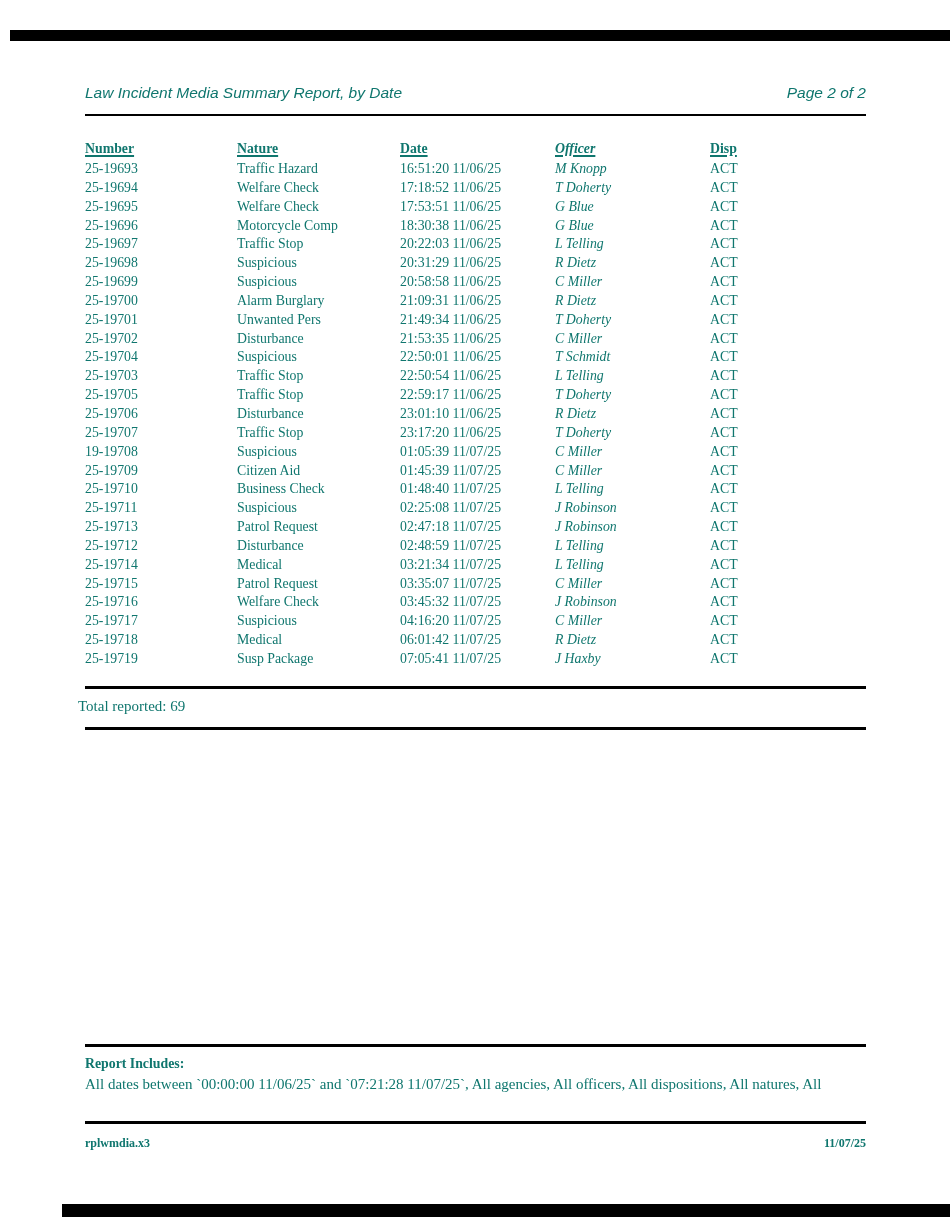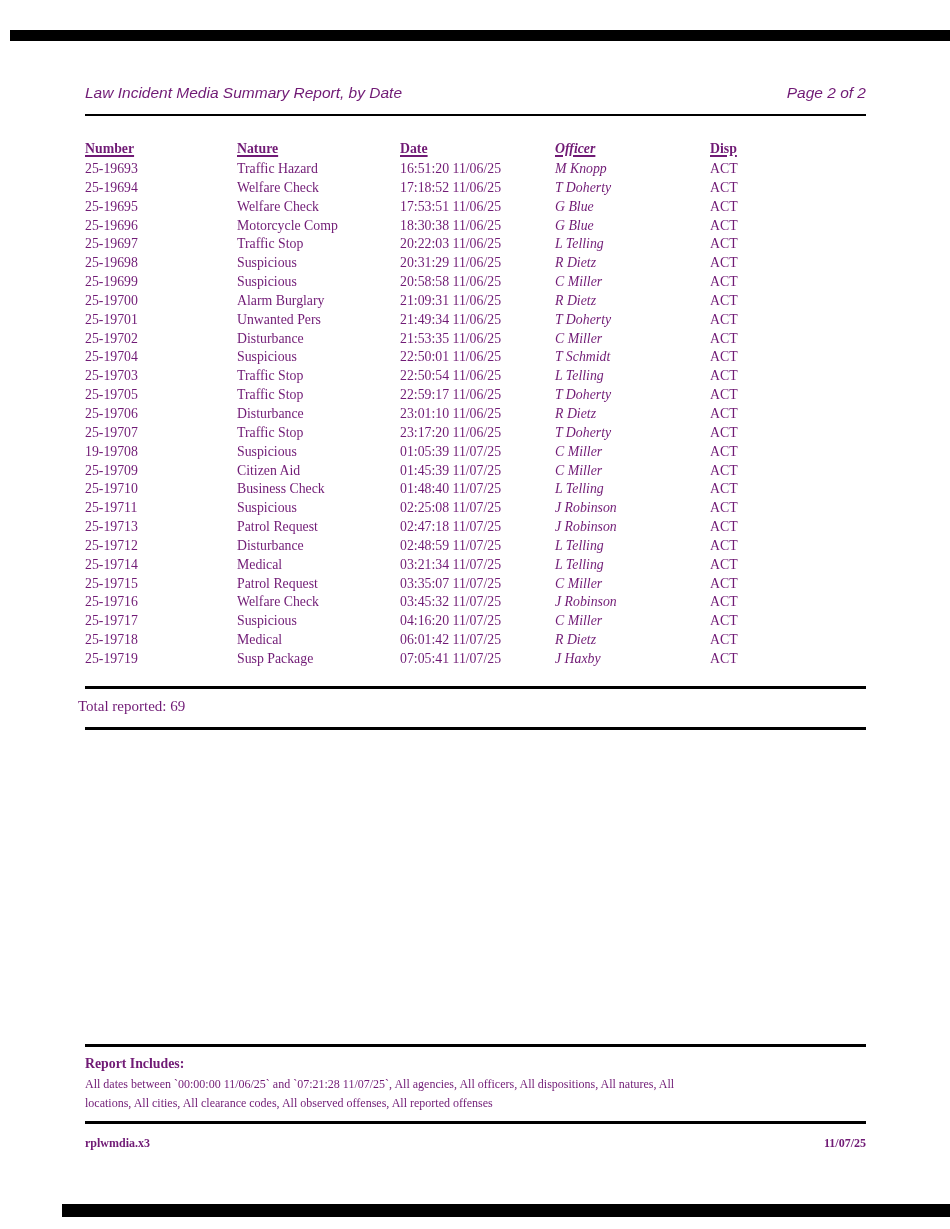--- a/index.html
+++ b/index.html
@@ -1,20 +1,20 @@
 <!DOCTYPE html>
 <html><head>
 <meta charset="utf-8">
 <style>
   html,body { margin:0; padding:0; background:#ffffff; }
   .page {
     position:relative;
     width:950px; height:1229px;
     background:#ffffff;
-    color:#701a75;
+    color:#0f766e;
     font-family:"Liberation Serif", serif;
     overflow:hidden;
   }
   .scan-bar { position:absolute; background:#000000; }
   .scan-bar.top { left:10px; top:30px; width:940px; height:11px; }
   .scan-bar.bottom { left:62px; top:1204px; width:888px; height:13px; }
 
   .header-row {
     position:absolute; left:85px; right:84px; top:84px;
     display:flex; justify-content:space-between; align-items:baseline;
@@ -36,21 +36,21 @@
   .c { position:absolute; top:0; white-space:nowrap; }
   .c1 { left:0; }
   .c2 { left:152px; }
   .c3 { left:315px; }
   .c4 { left:470px;font-style:italic; }
   .c5 { left:625px; }
 
   .total-line { position:absolute; left:78px; top:698px; font-size:15px; }
 
   .inc-heading { position:absolute; left:85px; top:1056px; font-size:13.8px; font-weight:bold; }
-  .inc-body { position:absolute; left:85px; top:1075px; width:775px; font-size:12px; line-height:19.3px; }
+  .inc-body { position:absolute; left:85px; top:1075px; width:775px; font-size:15px; line-height:19.3px; }
 
   .footer-row {
     position:absolute; left:85px; right:84px; top:1136px;
     display:flex; justify-content:space-between;
     font-size:12px;
     font-weight:bold;
   }
 </style>
 </head>
 <body>
@@ -269,21 +269,20 @@
   </div>
 
   <div class="rule r-tot-top"></div>
   <div class="total-line">Total reported: 69</div>
   <div class="rule r-tot-bot"></div>
 
   <div class="rule r-inc-top"></div>
   <div class="inc-heading">Report Includes:</div>
   <div class="inc-body">
     <div>All dates between `00:00:00 11/06/25` and `07:21:28 11/07/25`, All agencies, All officers, All dispositions, All natures, All</div>
-    <div>locations, All cities, All clearance codes, All observed offenses, All reported offenses</div>
   </div>
   <div class="rule r-inc-bot"></div>
 
   <div class="footer-row">
     <span>rplwmdia.x3</span>
     <span>11/07/25</span>
   </div>
 
   <div class="scan-bar bottom"></div>
 

